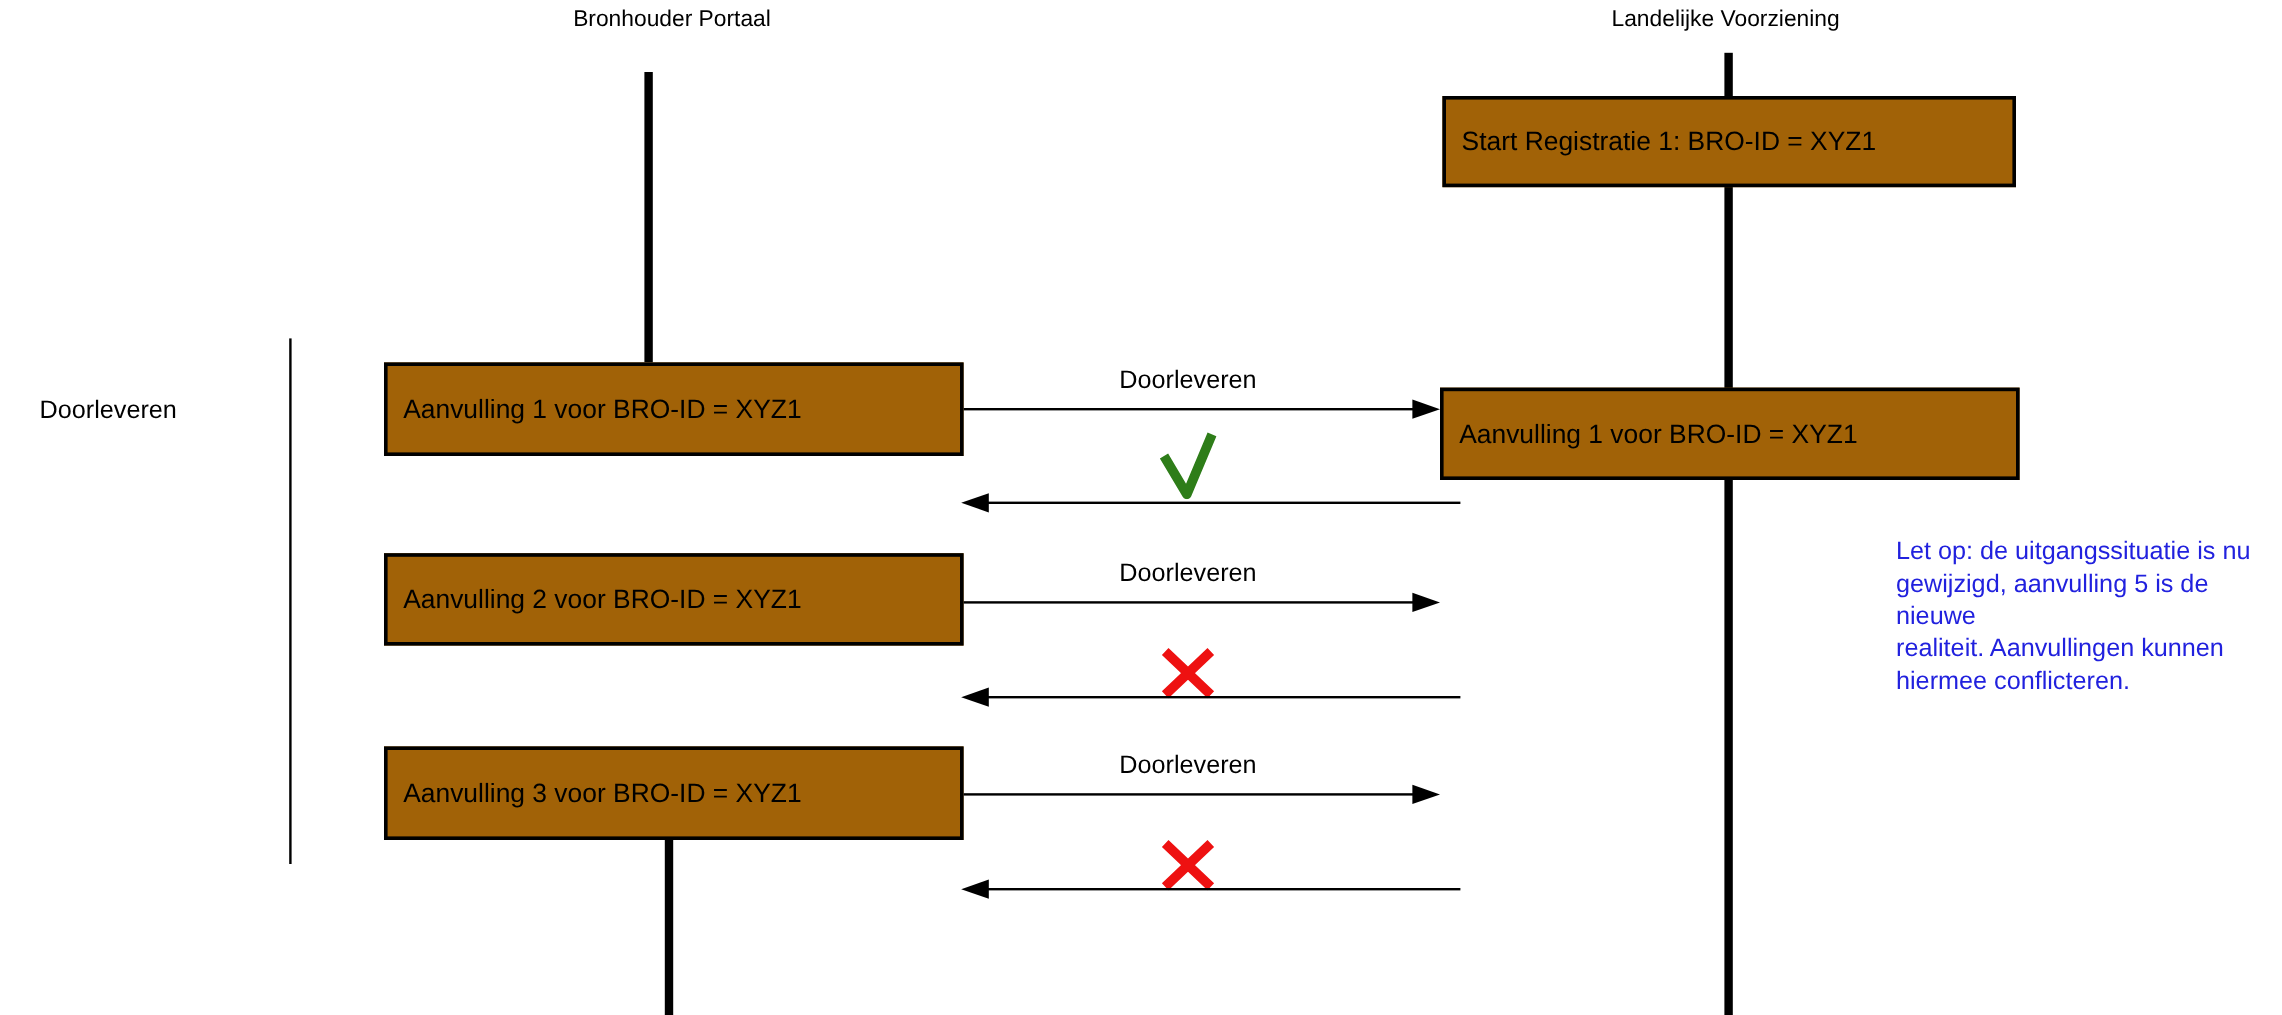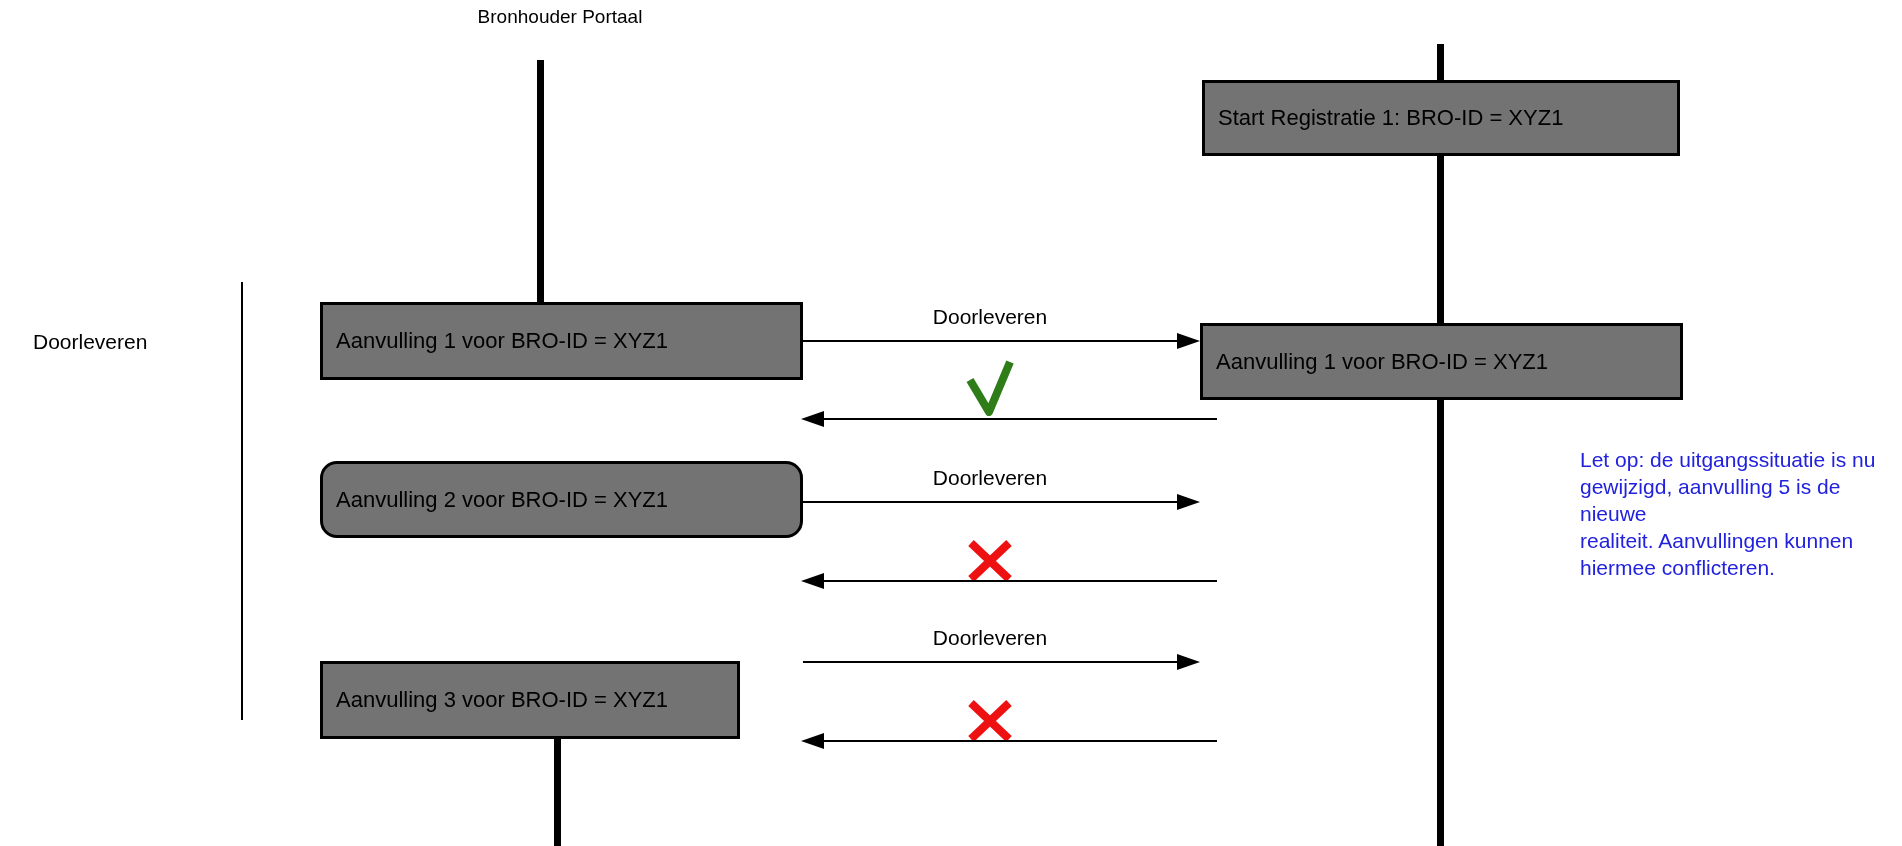--- a/index.html
+++ b/index.html
@@ -3,21 +3,21 @@
 <meta charset="utf-8">
 <style>
   html,body { margin:0; padding:0; background:#fff; }
   .canvas {
     position:relative; width:1902px; height:846px; background:#ffffff;
     font-family:"Liberation Sans", sans-serif; color:#000; overflow:hidden;
   }
   .actor-label { position:absolute; width:320px; text-align:center; font-size:19px; }
   .lifeline { position:absolute; width:7px; background:#000; }
   .box {
-    position:absolute; background:#737373; border:3px solid #000; box-sizing:border-box;
+    position:absolute; background:#a16207; border:3px solid #000; box-sizing:border-box;
     display:flex; align-items:center; padding-left:13px; font-size:22px; white-space:nowrap;
   }
   .bracket { position:absolute; width:2px; background:#000; }
   .group-label { position:absolute; font-size:21px; }
   .arrow { position:absolute; height:16px; }
   .shaft { position:absolute; top:7px; height:2px; background:#000; }
   .arrow.right .shaft { left:0; right:18px; }
   .arrow.left  .shaft { left:18px; right:0; }
   .head { position:absolute; top:0; width:0; height:0;
           border-top:8px solid transparent; border-bottom:8px solid transparent; }
@@ -26,41 +26,42 @@
   .msg-label { position:absolute; width:300px; text-align:center; font-size:21px; }
   .icon { position:absolute; }
   .note { position:absolute; left:1580px; top:446px; font-size:21px; line-height:27px; color:#2121de; }
 </style>
 </head>
 <body>
 
 <div class="canvas">
 
   <div class="actor-label" style="left:400px; top:6px;">Bronhouder Portaal</div>
+  <div class="actor-label" style="left:1278px; top:6px;">Landelijke Voorziening</div>
 
   <div class="lifeline" style="left:537px; top:60px;  height:242px;"></div>
   <div class="lifeline" style="left:554px; top:700px; height:146px;"></div>
   <div class="lifeline" style="left:1437px; top:44px;  height:38px;"></div>
   <div class="lifeline" style="left:1437px; top:154px; height:171px;"></div>
   <div class="lifeline" style="left:1437px; top:398px; height:448px;"></div>
 
   <div class="box" style="left:1202px; top:80px; width:478px; height:76px;">
     <span>Start Registratie 1: BRO-ID = XYZ1</span>
   </div>
 
   <div class="bracket" style="left:241px; top:282px; height:438px;"></div>
   <div class="group-label" style="left:33px; top:330px;">Doorleveren</div>
 
   <div class="box" style="left:320px; top:302px; width:483px; height:78px;">
     <span>Aanvulling 1 voor BRO-ID = XYZ1</span>
   </div>
-  <div class="box" style="left:320px; top:461px; width:483px; height:77px;border-radius:17px;">
+  <div class="box" style="left:320px; top:461px; width:483px; height:77px;">
     <span>Aanvulling 2 voor BRO-ID = XYZ1</span>
   </div>
-  <div class="box" style="left:320px; top:622px; width:420px; height:78px;margin-top:39px;">
+  <div class="box" style="left:320px; top:622px; width:483px; height:78px;">
     <span>Aanvulling 3 voor BRO-ID = XYZ1</span>
   </div>
 
   <div class="box" style="left:1200px; top:323px; width:483px; height:77px;">
     <span>Aanvulling 1 voor BRO-ID = XYZ1</span>
   </div>
 
   <div class="msg-label" style="left:840px; top:305px;">Doorleveren</div>
   <div class="arrow right" style="left:803px; top:333px; width:397px;">
     <div class="shaft"></div>

